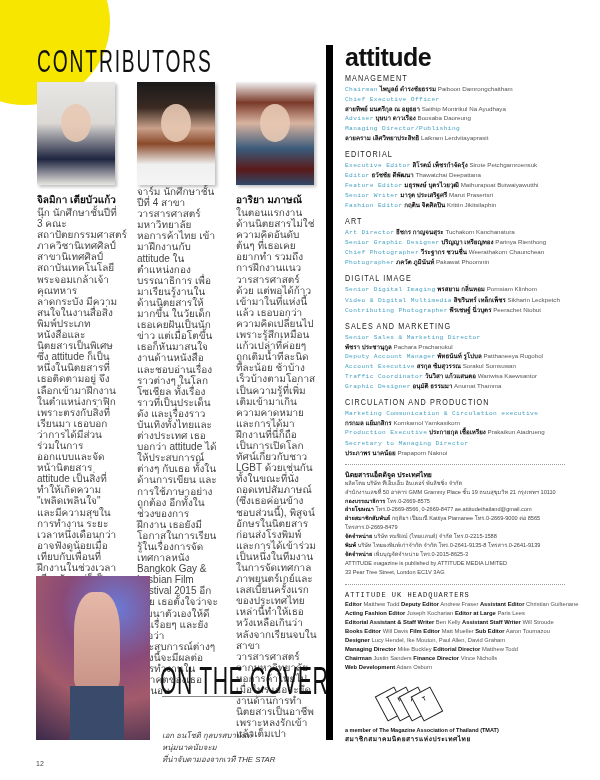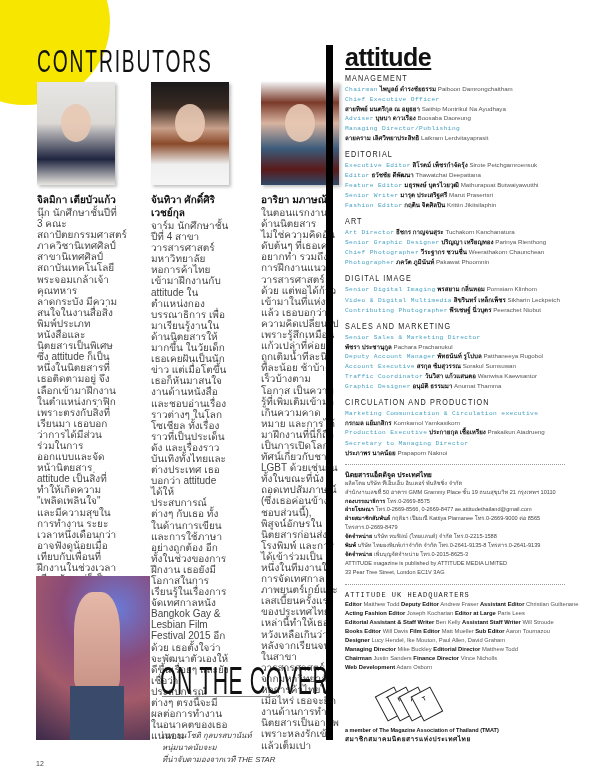--- a/index.html
+++ b/index.html
@@ -3,21 +3,21 @@
 <meta charset="utf-8">
 <style>
   * { margin: 0; padding: 0; box-sizing: border-box; }
   html, body { width: 600px; height: 780px; background: #ffffff; overflow: hidden; }
   body { position: relative; font-family: "Liberation Sans", sans-serif; color: #1a1a1a; }
 
   .yellow-circle { position: absolute; left: -60px; top: -60px; width: 170px; height: 165px; border-radius: 50%; background: #f6e600; }
 
   .contrib-title { position: absolute; left: 37px; top: 44px; font-family: "Liberation Sans", sans-serif; font-size: 31px; letter-spacing: 3px; transform: scaleX(0.62); transform-origin: left center; font-weight: 400; color: #111; white-space: nowrap; }
 
-  .contributors { position: absolute; left: 37px; top: 82px; width: 280px; display: flex; gap: 32px; }
+  .contributors { position: absolute; left: 37px; top: 82px; width: 280px; display: flex; gap: 18px; }
   .contrib { width: 82px; }
   .photo { width: 78px; height: 103px; background: linear-gradient(180deg, #d9d9d9, #bdbdbd); box-shadow: 2px 2px 3px rgba(0,0,0,0.25); position: relative; overflow: hidden; }
   .photo.p1 { background: linear-gradient(180deg,#e7e6e4 0%, #dcd9d5 40%, #1f2540 75%, #e9e6e1 100%); }
   .photo.p2 { background: linear-gradient(180deg,#1a1a1a 0%, #3a2a22 25%, #c9a08a 45%, #8a4a2a 60%, #efefef 80%, #f5f5f5 100%); }
   .photo.p3 { background: linear-gradient(180deg,#f2f2f2 0%, #7a3a2a 20%, #d8b3a0 40%, #3a5a7a 65%, #5a1a1a 85%, #2f4a6a 100%); }
   .face { position: absolute; left: 24px; top: 22px; width: 30px; height: 38px; border-radius: 50%; background: #e8c9b4; opacity: .9; }
   .contrib-name { font-size: 10px; font-weight: 700; margin-top: 8px; line-height: 13px; color: #111; }
   .contrib-bio { font-size: 10px; line-height: 11.1px; color: #444; margin-top: 1px; }
 
   .cover-photo { position: absolute; left: 36px; top: 576px; width: 114px; height: 164px; background: radial-gradient(circle at 70% 20%, #6a7ad8 0%, #8a4a78 35%, #a35a6a 60%, #3a2a4a 100%); overflow: hidden; }
@@ -25,21 +25,21 @@
   .cover-jeans { position: absolute; left: 34px; top: 110px; width: 54px; height: 54px; background: #3a4a6a; }
   .cover-title { position: absolute; left: 160px; top: 660px; font-size: 38px; font-weight: 400; color: #111; transform: scaleX(0.56); transform-origin: left center; white-space: nowrap; letter-spacing: 1px; }
   .cover-rule { position: absolute; left: 162px; top: 696px; width: 114px; height: 1px; background: #888; }
   .cover-caption { position: absolute; left: 162px; top: 730px; font-size: 7.8px; font-style: italic; line-height: 12px; color: #333; }
 
   .page-number { position: absolute; left: 36px; top: 760px; font-size: 7px; color: #444; }
 
   .black-bar { position: absolute; left: 326px; top: 45px; width: 7px; height: 695px; background: #000; }
 
   .masthead { position: absolute; left: 345px; top: 44px; width: 250px; }
-  .brand { font-size: 25px; font-weight: 700; color: #111; letter-spacing: -0.5px; line-height: 26px; text-decoration: underline; }
+  .brand { font-size: 25px; font-weight: 700; color: #111; letter-spacing: -0.5px; line-height: 26px; }
   .sec-title { font-size: 9px; letter-spacing: 1.4px; color: #222; margin-top: 6px; line-height: 11px; transform: scaleX(0.8); transform-origin: left center; white-space: nowrap; }
   .sec-title.first { margin-top: 3px; }
   .row { font-size: 6.2px; line-height: 9.1px; color: #444; white-space: nowrap; }
   .role { color: #4aa3c4; font-family: "Liberation Mono", monospace; font-size: 6.2px; letter-spacing: 0.4px; }
   .thai { font-weight: 700; color: #111; }
   .eng { color: #555; }
   .dotted { border-top: 1px dotted #999; margin: 7px 0 5px 0; width: 220px; }
   .pub-title { font-size: 6.8px; font-weight: 700; color: #111; line-height: 9px; }
   .pub-row { font-size: 5.6px; line-height: 8.9px; color: #444; white-space: nowrap; }
   .pub-row b { color: #111; }
@@ -63,21 +63,20 @@
     <div class="photo p1">
         <div class="face"></div>
       </div>
     <div class="contrib-name">จิลมิกา เตียบัวแก้ว</div>
     <div class="contrib-bio">นุ๊ก นักศึกษาชั้นปีที่ 3 คณะสถาปัตยกรรมศาสตร์ ภาควิชานิเทศศิลป์ สาขานิเทศศิลป์ สถาบันเทคโนโลยีพระจอมเกล้าเจ้าคุณทหารลาดกระบัง มีความสนใจในงานสื่อสิ่งพิมพ์ประเภทหนังสือและนิตยสารเป็นพิเศษ ซึ่ง attitude ก็เป็นหนึ่งในนิตยสารที่เธอติดตามอยู่ จึงเลือกเข้ามาฝึกงานในตำแหน่งกราฟิก เพราะตรงกับสิ่งที่เรียนมา เธอบอกว่าการได้มีส่วนร่วมในการออกแบบและจัดหน้านิตยสาร attitude เป็นสิ่งที่ทำให้เกิดความ "เพลิดเพลินใจ" และมีความสุขในการทำงาน ระยะเวลาหนึ่งเดือนกว่าอาจฟังดูน้อยเมื่อเทียบกับเพื่อนที่ฝึกงานในช่วงเวลาเดียวกัน แต่ก็เป็นช่วงเวลาแห่งความสนุกและได้ความรู้จากการทำงานจริงๆ แม้จะมีเรื่องที่ทำผิดพลาดบ้าง แต่ก็ยินดีเก็บสิ่งเหล่านั้นไปพัฒนาตัวเอง และเชื่อว่าสิ่งที่ได้รับจะมีประโยชน์กับการทำงานในวันข้างหน้า</div>
   </div>
   <div class="contrib">
     <div class="photo p2">
         <div class="face"></div>
       </div>
-    <div class="contrib-name">จันทิวา ศักดิ์ศิริเวชย์กุล</div>
     <div class="contrib-bio">จาร์ม นักศึกษาชั้นปีที่ 4 สาขาวารสารศาสตร์ มหาวิทยาลัยหอการค้าไทย เข้ามาฝึกงานกับ attitude ในตำแหน่งกองบรรณาธิการ เพื่อมาเรียนรู้งานในด้านนิตยสารให้มากขึ้น ในวัยเด็กเธอเคยฝันเป็นนักข่าว แต่เมื่อโตขึ้นเธอก็หันมาสนใจงานด้านหนังสือ และชอบอ่านเรื่องราวต่างๆ ในโลกโซเชียล ทั้งเรื่องราวที่เป็นประเด็นดัง และเรื่องราวบันเทิงทั้งไทยและต่างประเทศ เธอบอกว่า attitude ได้ให้ประสบการณ์ต่างๆ กับเธอ ทั้งในด้านการเขียน และการใช้ภาษาอย่างถูกต้อง อีกทั้งในช่วงของการฝึกงาน เธอยังมีโอกาสในการเรียนรู้ในเรื่องการจัดเทศกาลหนัง Bangkok Gay &amp; Lesbian Film Festival 2015 อีกด้วย เธอตั้งใจว่าจะพัฒนาตัวเองให้ดีขึ้นเรื่อยๆ และยังเชื่อว่าประสบการณ์ต่างๆ ตรงนี้จะมีผลต่อการทำงานในอนาคตของเธอแน่นอน</div>
   </div>
   <div class="contrib">
     <div class="photo p3">
         <div class="face"></div>
       </div>
     <div class="contrib-name">อาริยา มภาษณ้</div>
     <div class="contrib-bio">ในตอนแรกงานด้านนิตยสารไม่ใช่ความคิดอันดับต้นๆ ที่เธอเคยอยากทำ รวมถึงการฝึกงานแนววารสารศาสตร์ด้วย แต่พอได้ก้าวเข้ามาในที่แห่งนี้แล้ว เธอบอกว่าความคิดเปลี่ยนไป เพราะรู้สึกเหมือนแก้วเปล่าที่ค่อยๆ ถูกเติมน้ำทีละนิด ทีละน้อย ช้าบ้างเร็วบ้างตามโอกาส เป็นความรู้ที่เพิ่มเติมเข้ามาเกินความคาดหมาย และการได้มาฝึกงานที่นี่ก็ถือเป็นการเปิดโลกทัศน์เกี่ยวกับชาว LGBT ด้วยเช่นกัน ทั้งในขณะที่นั่งถอดเทปสัมภาษณ์ (ซึ่งเธอค่อนข้างชอบส่วนนี้), พิสูจน์อักษรในนิตยสารก่อนส่งโรงพิมพ์ และการได้เข้าร่วมเป็นหนึ่งในทีมงานในการจัดเทศกาลภาพยนตร์เกย์และเลสเบี้ยนครั้งแรกของประเทศไทย เหล่านี้ทำให้เธอหวังเหลือเกินว่า หลังจากเรียนจบในสาขาวารสารศาสตร์จากมหาวิทยาลัยหอการค้าไทยไปเมื่อไหร่ เธอจะยึดงานด้านการทำนิตยสารเป็นอาชีพ เพราะหลงรักเข้าแล้วเต็มเปา</div>
   </div>
 </div>

